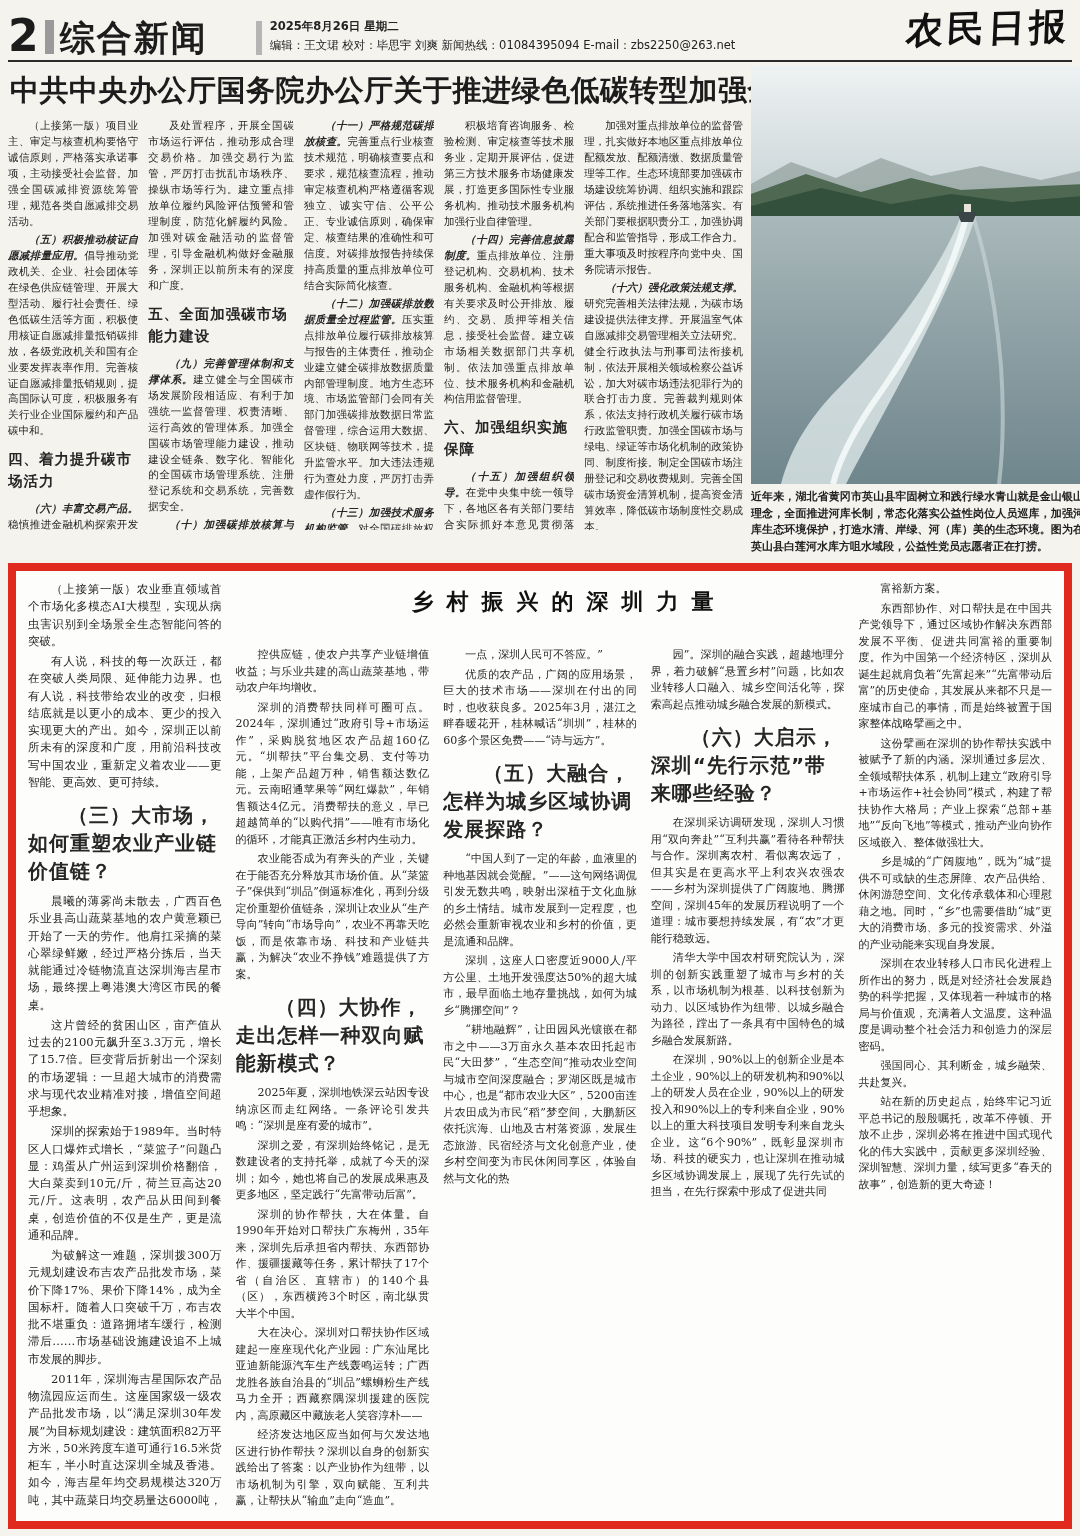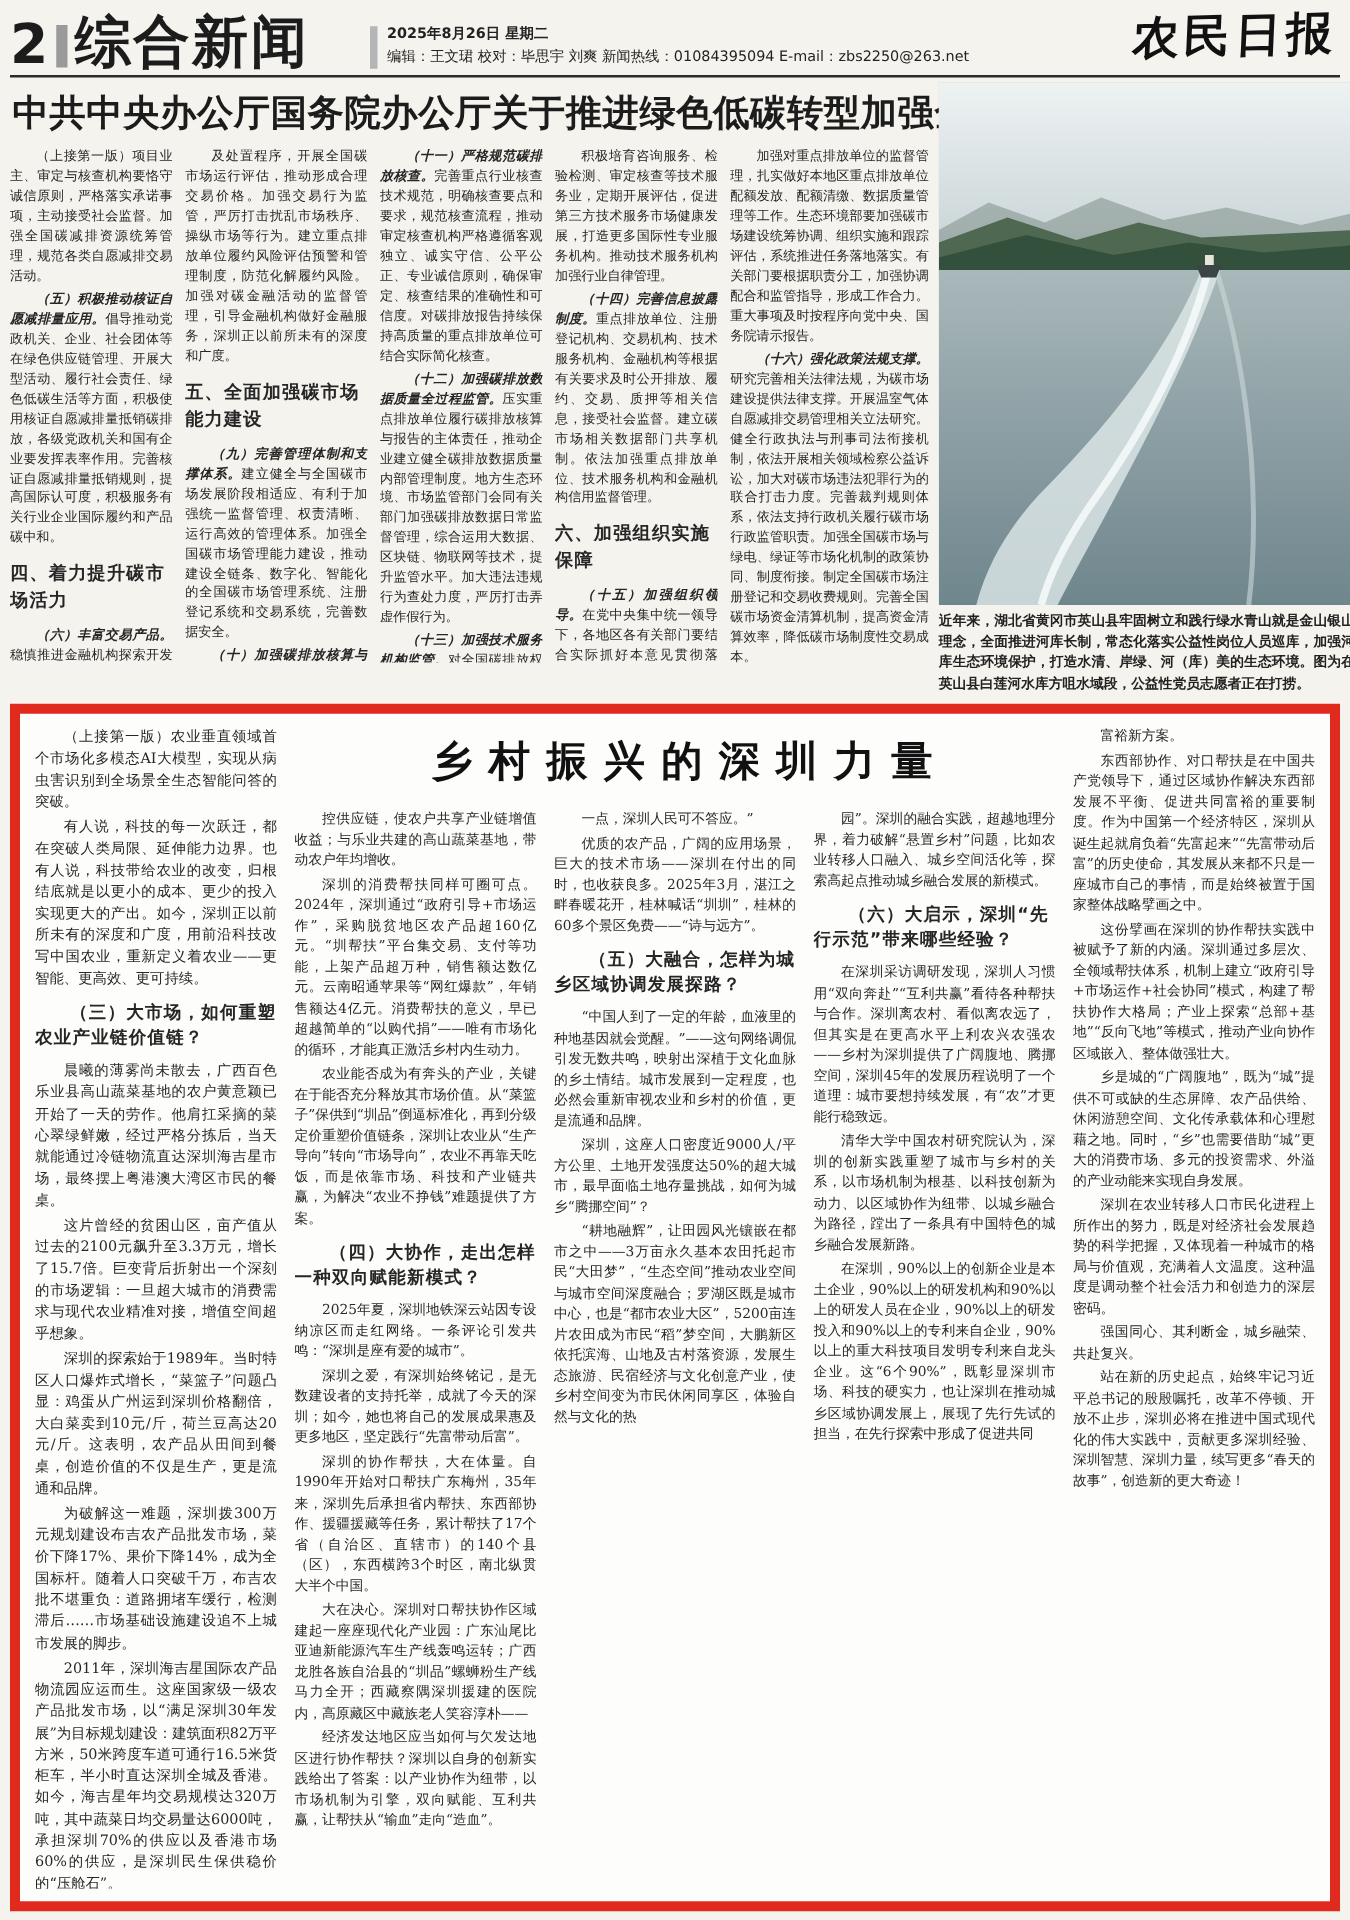--- a/index.html
+++ b/index.html
@@ -4,21 +4,21 @@
 <style>
   html,body{margin:0;padding:0;}
   body{width:1080px;height:1536px;background:#f5f3ee;font-family:"DejaVu Sans","Liberation Sans",sans-serif;color:#1c1c1c;position:relative;overflow:hidden;}
   .page{position:absolute;inset:0;padding:6px 8px 4px 8px;box-sizing:border-box;}
 
   
   .hdr{display:flex;align-items:flex-end;height:50px;position:relative;}
   .hdr-left{display:flex;align-items:flex-end;gap:6px;}
   .pageno{font-size:44px;font-weight:bold;line-height:0.9;font-family:"DejaVu Sans",sans-serif;}
   .hdr-bar{width:9px;height:34px;background:#9a9a9a;margin-bottom:2px;}
-  .section-name{font-size:45px;font-weight:bold;letter-spacing:2px;line-height:1;}
+  .section-name{font-size:35px;font-weight:bold;letter-spacing:2px;line-height:1;}
   .hdr-mid{margin-left:48px;display:flex;gap:8px;align-items:flex-end;}
   .hdr-midbar{width:6px;height:34px;background:#b5b5b5;margin-bottom:1px;}
   .hdr-lines{font-size:11.5px;line-height:1.7;color:#222;}
   .hdr-date{font-weight:bold;}
   .masthead{position:absolute;right:2px;bottom:2px;font-family:"DejaVu Serif","Liberation Serif",serif;font-weight:bold;font-size:37px;letter-spacing:4px;transform:rotate(-1.5deg) skewX(-4deg);color:#111;}
   .hdr-rule{border:none;border-top:2.5px solid #2b2b2b;margin:4px 0 0 0;}
 
   
   .top-wrap{display:flex;gap:8px;margin-top:4px;}
   .top-left{width:735px;}
@@ -31,25 +31,25 @@
   .tcol .colhead, .rcol .colhead{font-family:"DejaVu Sans",sans-serif;font-weight:bold;text-align:left;font-size:14.5px;margin:9px 0;text-indent:0;letter-spacing:1px;}
   .lead{font-weight:bold;font-style:italic;}
 
   
   .top-right{width:333px;display:flex;flex-direction:column;}
   .photo{width:333px;height:418px;overflow:hidden;background:#cfd9dc;}
   .caption{margin-top:5px;font-size:11px;line-height:1.5;text-align:justify;font-weight:bold;font-family:"DejaVu Serif","Liberation Serif",serif;color:#222;}
 
   
   .feature{position:relative;margin-top:8px;border:8px solid #e02a1e;background:#fdfdfb;height:966px;box-sizing:border-box;padding:10px 12px;}
-  .feature-title{position:absolute;left:276px;top:16px;width:520px;text-align:center;font-size:33px;font-weight:bold;letter-spacing:13px;font-family:"DejaVu Serif","Liberation Serif",serif;color:#111;}
+  .feature-title{position:absolute;left:293px;top:16px;width:520px;text-align:center;font-size:22px;font-weight:bold;letter-spacing:13px;font-family:"DejaVu Serif","Liberation Serif",serif;color:#111;}
   .rcols{display:flex;gap:14px;height:100%;overflow:hidden;}
   .rcol{flex:1;overflow:hidden;text-align:justify;font-size:11px;line-height:1.5;font-family:"DejaVu Serif","Liberation Serif",serif;color:#262626;}
   .rcol p{margin:0 0 3px 0;text-indent:2em;}
-  .rcol .colhead{text-align:left;text-indent:2em;font-size:14px;line-height:1.4;margin:10px 0 8px 0;}
+  .rcol .colhead{text-align:left;text-indent:2em;font-size:20px;line-height:1.4;margin:10px 0 8px 0;}
   .under-title{padding-top:66px;}
   .rcol.intro{font-size:11.5px;}
 </style>
 </head>
 <body>
 
 <div class="page">
 
   <div class="hdr">
     <div class="hdr-left">

